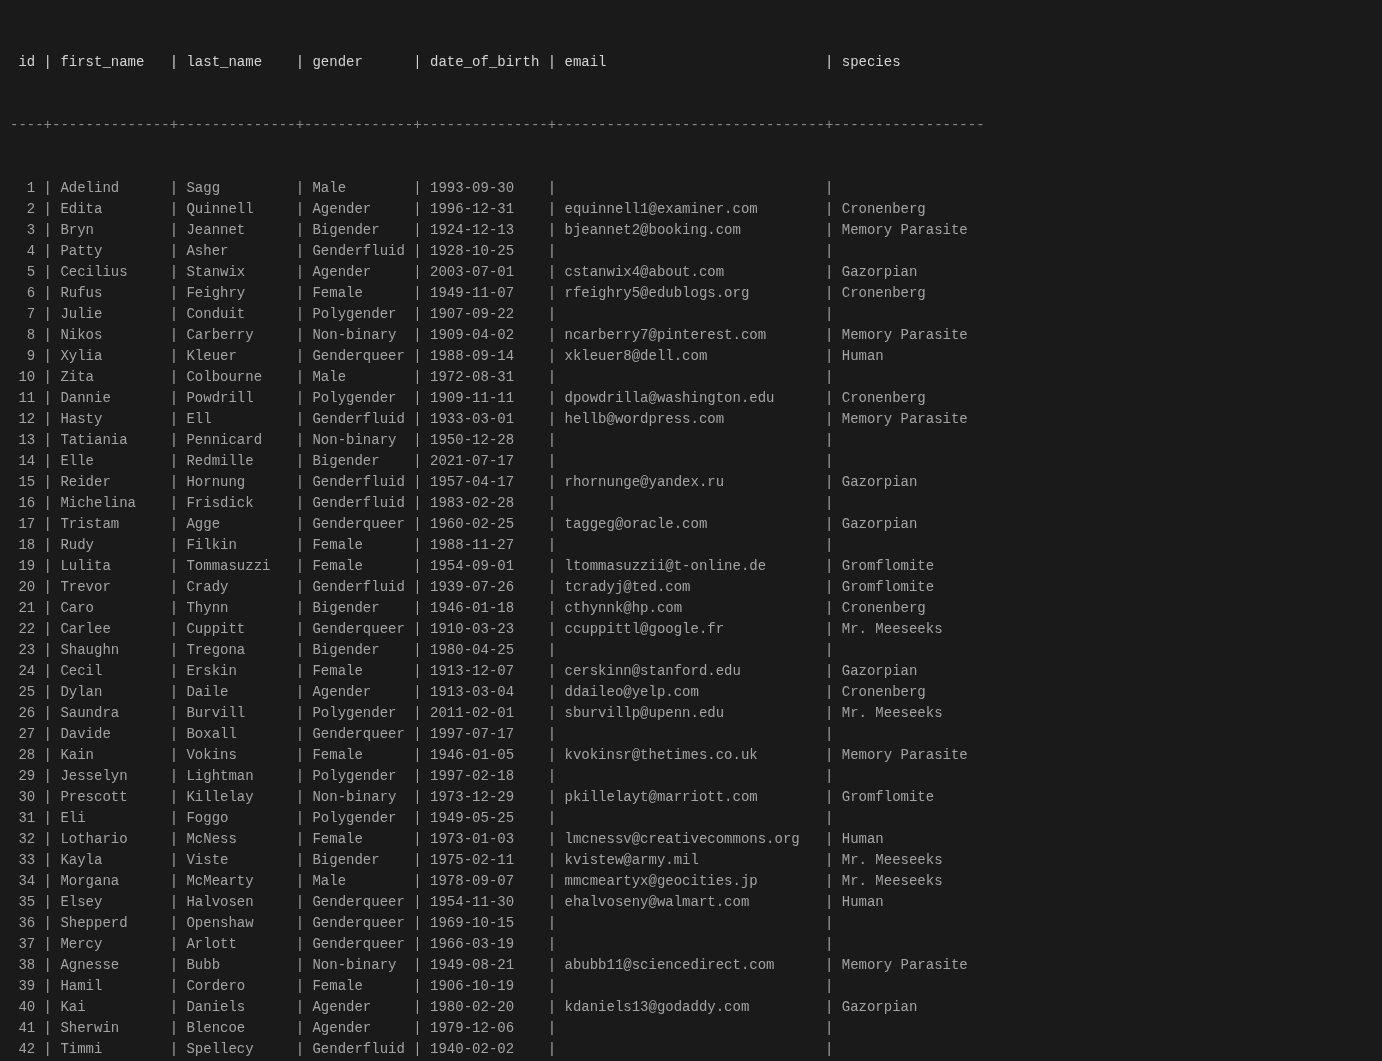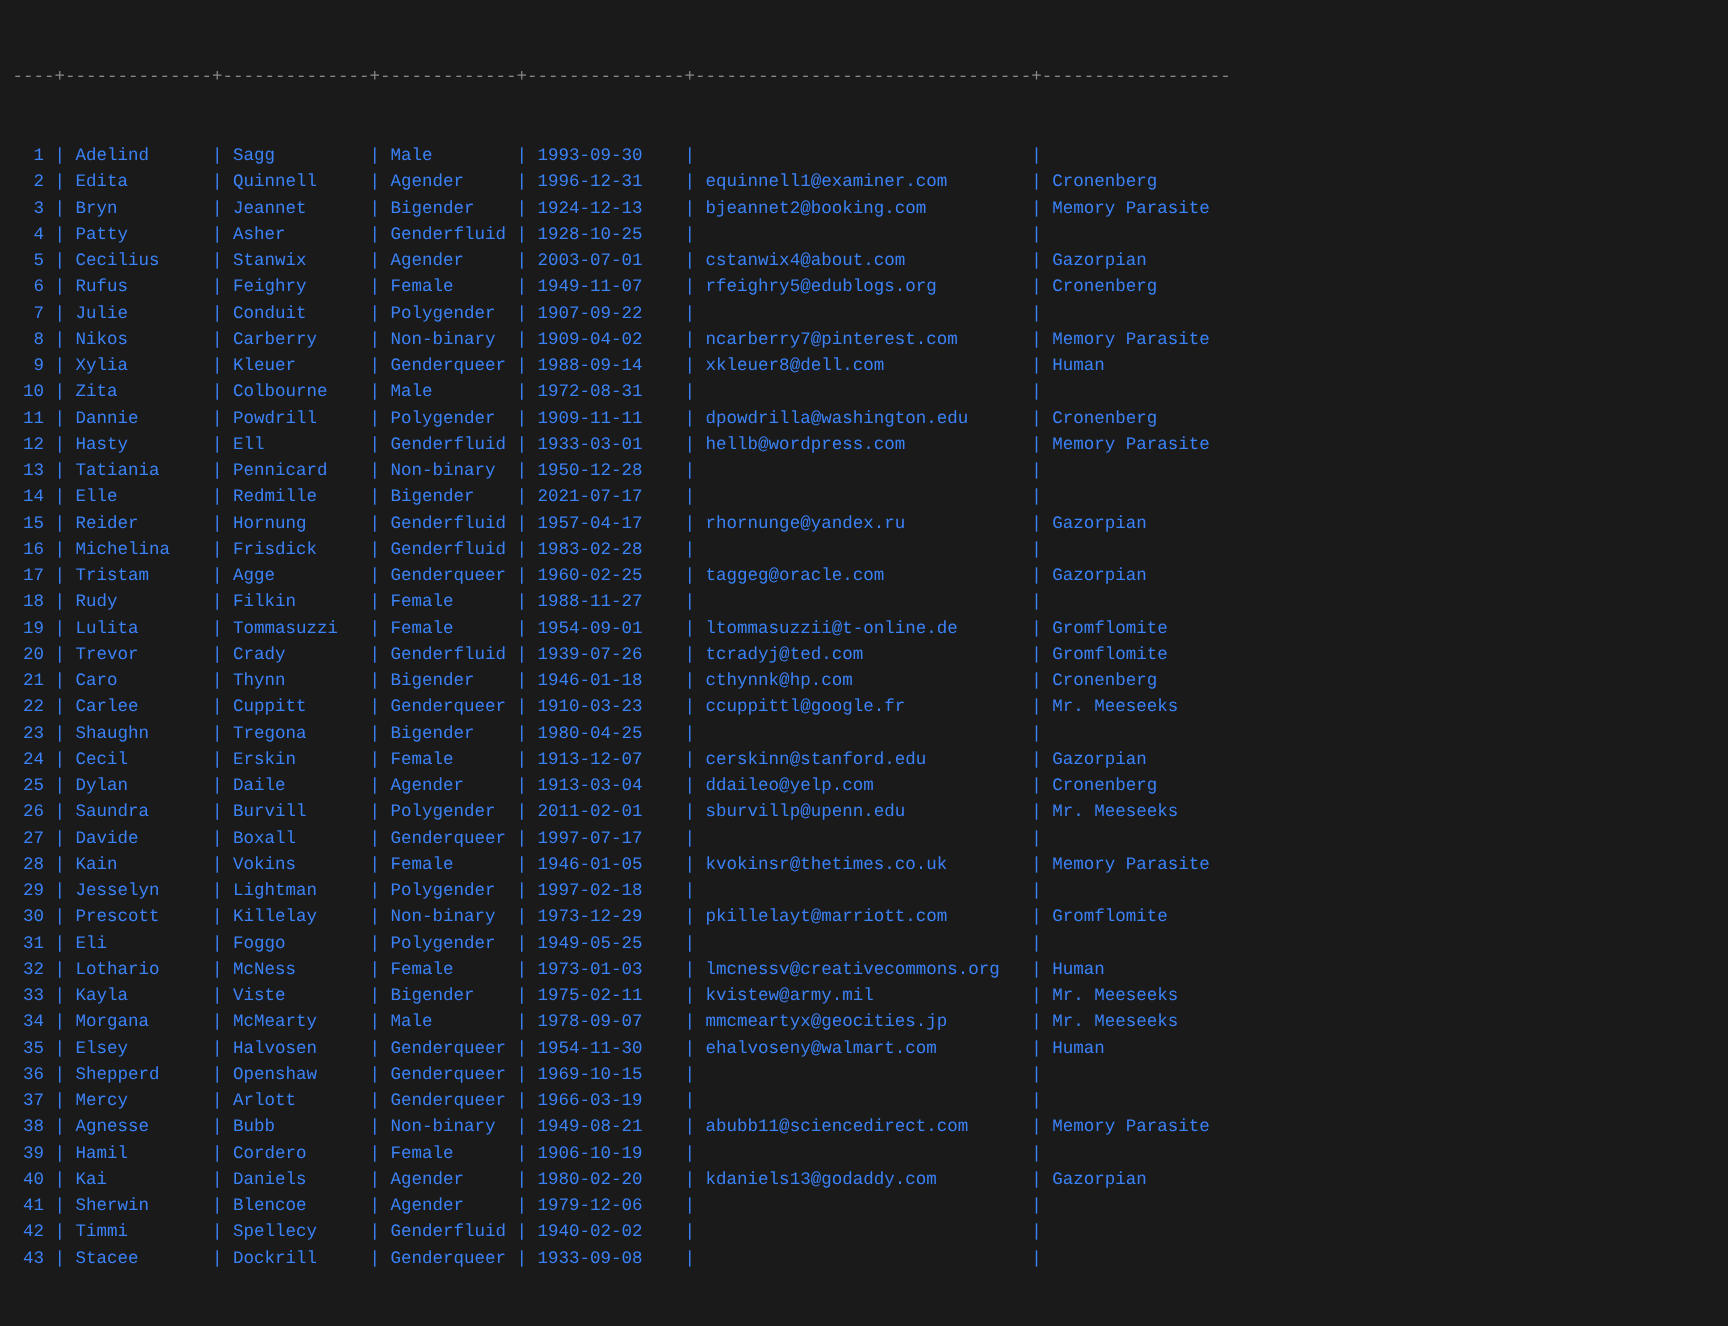--- a/index.html
+++ b/index.html
@@ -21,23 +21,24 @@
     .table-container {
       white-space: pre;
     }
     .header-row {
       color: #d4d4d4;
     }
     .divider {
       color: #888;
     }
     .data-row {
-      color: #3b82f6;
+      color: #a3a3a3;
     }
   </style>
 </head>
 <body>
 
 <div class="table-container">
+  <div class="header-row"> id | first_name   | last_name    | gender      | date_of_birth | email                          | species</div>
   <div class="divider">----+--------------+--------------+-------------+---------------+--------------------------------+------------------</div>
   <div id="table-rows"><div class="data-row">  1 | Adelind      | Sagg         | Male        | 1993-09-30    |                                |</div><div class="data-row">  2 | Edita        | Quinnell     | Agender     | 1996-12-31    | equinnell1@examiner.com        | Cronenberg</div><div class="data-row">  3 | Bryn         | Jeannet      | Bigender    | 1924-12-13    | bjeannet2@booking.com          | Memory Parasite</div><div class="data-row">  4 | Patty        | Asher        | Genderfluid | 1928-10-25    |                                |</div><div class="data-row">  5 | Cecilius     | Stanwix      | Agender     | 2003-07-01    | cstanwix4@about.com            | Gazorpian</div><div class="data-row">  6 | Rufus        | Feighry      | Female      | 1949-11-07    | rfeighry5@edublogs.org         | Cronenberg</div><div class="data-row">  7 | Julie        | Conduit      | Polygender  | 1907-09-22    |                                |</div><div class="data-row">  8 | Nikos        | Carberry     | Non-binary  | 1909-04-02    | ncarberry7@pinterest.com       | Memory Parasite</div><div class="data-row">  9 | Xylia        | Kleuer       | Genderqueer | 1988-09-14    | xkleuer8@dell.com              | Human</div><div class="data-row"> 10 | Zita         | Colbourne    | Male        | 1972-08-31    |                                |</div><div class="data-row"> 11 | Dannie       | Powdrill     | Polygender  | 1909-11-11    | dpowdrilla@washington.edu      | Cronenberg</div><div class="data-row"> 12 | Hasty        | Ell          | Genderfluid | 1933-03-01    | hellb@wordpress.com            | Memory Parasite</div><div class="data-row"> 13 | Tatiania     | Pennicard    | Non-binary  | 1950-12-28    |                                |</div><div class="data-row"> 14 | Elle         | Redmille     | Bigender    | 2021-07-17    |                                |</div><div class="data-row"> 15 | Reider       | Hornung      | Genderfluid | 1957-04-17    | rhornunge@yandex.ru            | Gazorpian</div><div class="data-row"> 16 | Michelina    | Frisdick     | Genderfluid | 1983-02-28    |                                |</div><div class="data-row"> 17 | Tristam      | Agge         | Genderqueer | 1960-02-25    | taggeg@oracle.com              | Gazorpian</div><div class="data-row"> 18 | Rudy         | Filkin       | Female      | 1988-11-27    |                                |</div><div class="data-row"> 19 | Lulita       | Tommasuzzi   | Female      | 1954-09-01    | ltommasuzzii@t-online.de       | Gromflomite</div><div class="data-row"> 20 | Trevor       | Crady        | Genderfluid | 1939-07-26    | tcradyj@ted.com                | Gromflomite</div><div class="data-row"> 21 | Caro         | Thynn        | Bigender    | 1946-01-18    | cthynnk@hp.com                 | Cronenberg</div><div class="data-row"> 22 | Carlee       | Cuppitt      | Genderqueer | 1910-03-23    | ccuppittl@google.fr            | Mr. Meeseeks</div><div class="data-row"> 23 | Shaughn      | Tregona      | Bigender    | 1980-04-25    |                                |</div><div class="data-row"> 24 | Cecil        | Erskin       | Female      | 1913-12-07    | cerskinn@stanford.edu          | Gazorpian</div><div class="data-row"> 25 | Dylan        | Daile        | Agender     | 1913-03-04    | ddaileo@yelp.com               | Cronenberg</div><div class="data-row"> 26 | Saundra      | Burvill      | Polygender  | 2011-02-01    | sburvillp@upenn.edu            | Mr. Meeseeks</div><div class="data-row"> 27 | Davide       | Boxall       | Genderqueer | 1997-07-17    |                                |</div><div class="data-row"> 28 | Kain         | Vokins       | Female      | 1946-01-05    | kvokinsr@thetimes.co.uk        | Memory Parasite</div><div class="data-row"> 29 | Jesselyn     | Lightman     | Polygender  | 1997-02-18    |                                |</div><div class="data-row"> 30 | Prescott     | Killelay     | Non-binary  | 1973-12-29    | pkillelayt@marriott.com        | Gromflomite</div><div class="data-row"> 31 | Eli          | Foggo        | Polygender  | 1949-05-25    |                                |</div><div class="data-row"> 32 | Lothario     | McNess       | Female      | 1973-01-03    | lmcnessv@creativecommons.org   | Human</div><div class="data-row"> 33 | Kayla        | Viste        | Bigender    | 1975-02-11    | kvistew@army.mil               | Mr. Meeseeks</div><div class="data-row"> 34 | Morgana      | McMearty     | Male        | 1978-09-07    | mmcmeartyx@geocities.jp        | Mr. Meeseeks</div><div class="data-row"> 35 | Elsey        | Halvosen     | Genderqueer | 1954-11-30    | ehalvoseny@walmart.com         | Human</div><div class="data-row"> 36 | Shepperd     | Openshaw     | Genderqueer | 1969-10-15    |                                |</div><div class="data-row"> 37 | Mercy        | Arlott       | Genderqueer | 1966-03-19    |                                |</div><div class="data-row"> 38 | Agnesse      | Bubb         | Non-binary  | 1949-08-21    | abubb11@sciencedirect.com      | Memory Parasite</div><div class="data-row"> 39 | Hamil        | Cordero      | Female      | 1906-10-19    |                                |</div><div class="data-row"> 40 | Kai          | Daniels      | Agender     | 1980-02-20    | kdaniels13@godaddy.com         | Gazorpian</div><div class="data-row"> 41 | Sherwin      | Blencoe      | Agender     | 1979-12-06    |                                |</div><div class="data-row"> 42 | Timmi        | Spellecy     | Genderfluid | 1940-02-02    |                                |</div><div class="data-row"> 43 | Stacee       | Dockrill     | Genderqueer | 1933-09-08    |                                |</div></div>
   
 </div>
 
 </body></html>

